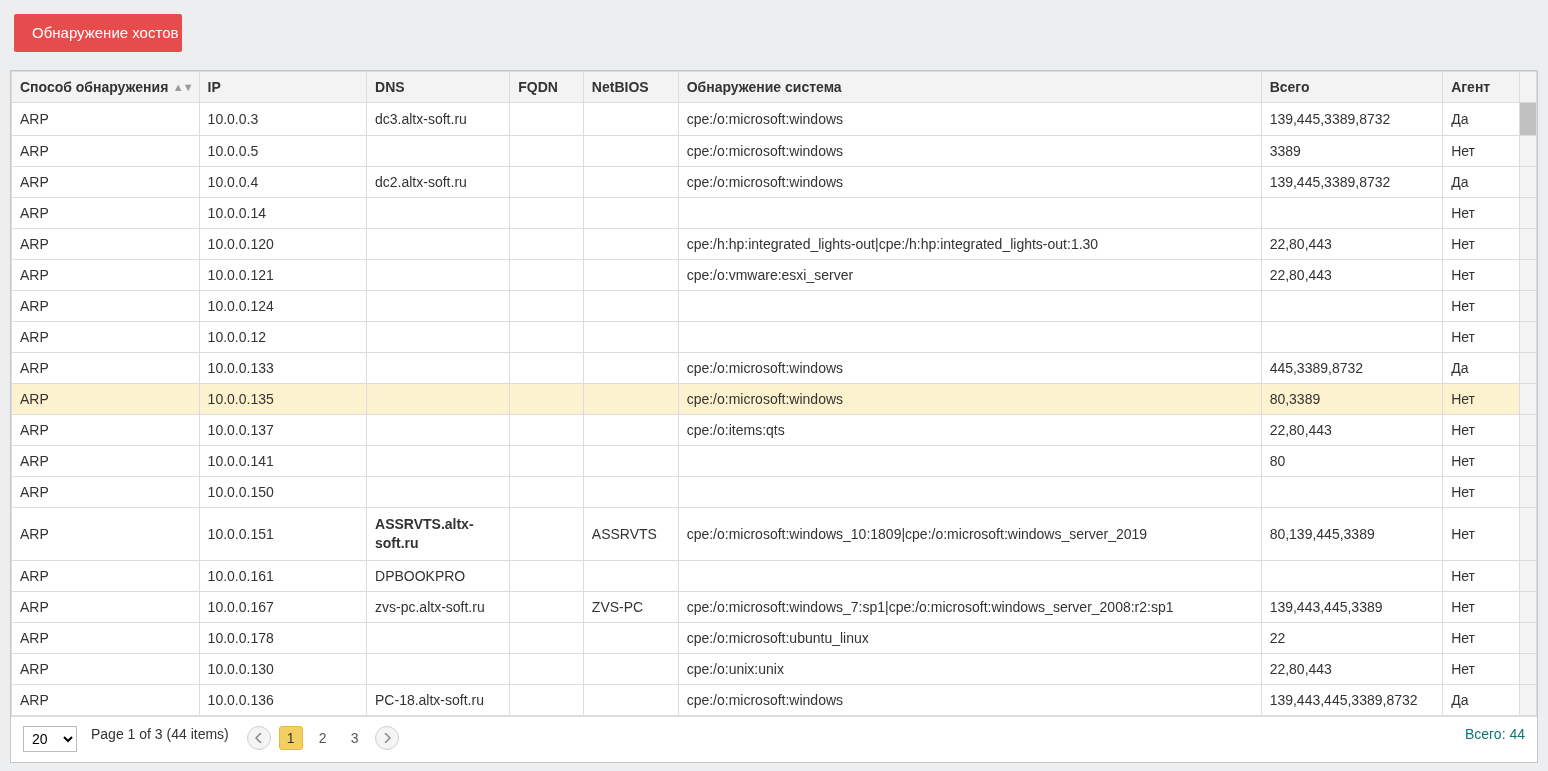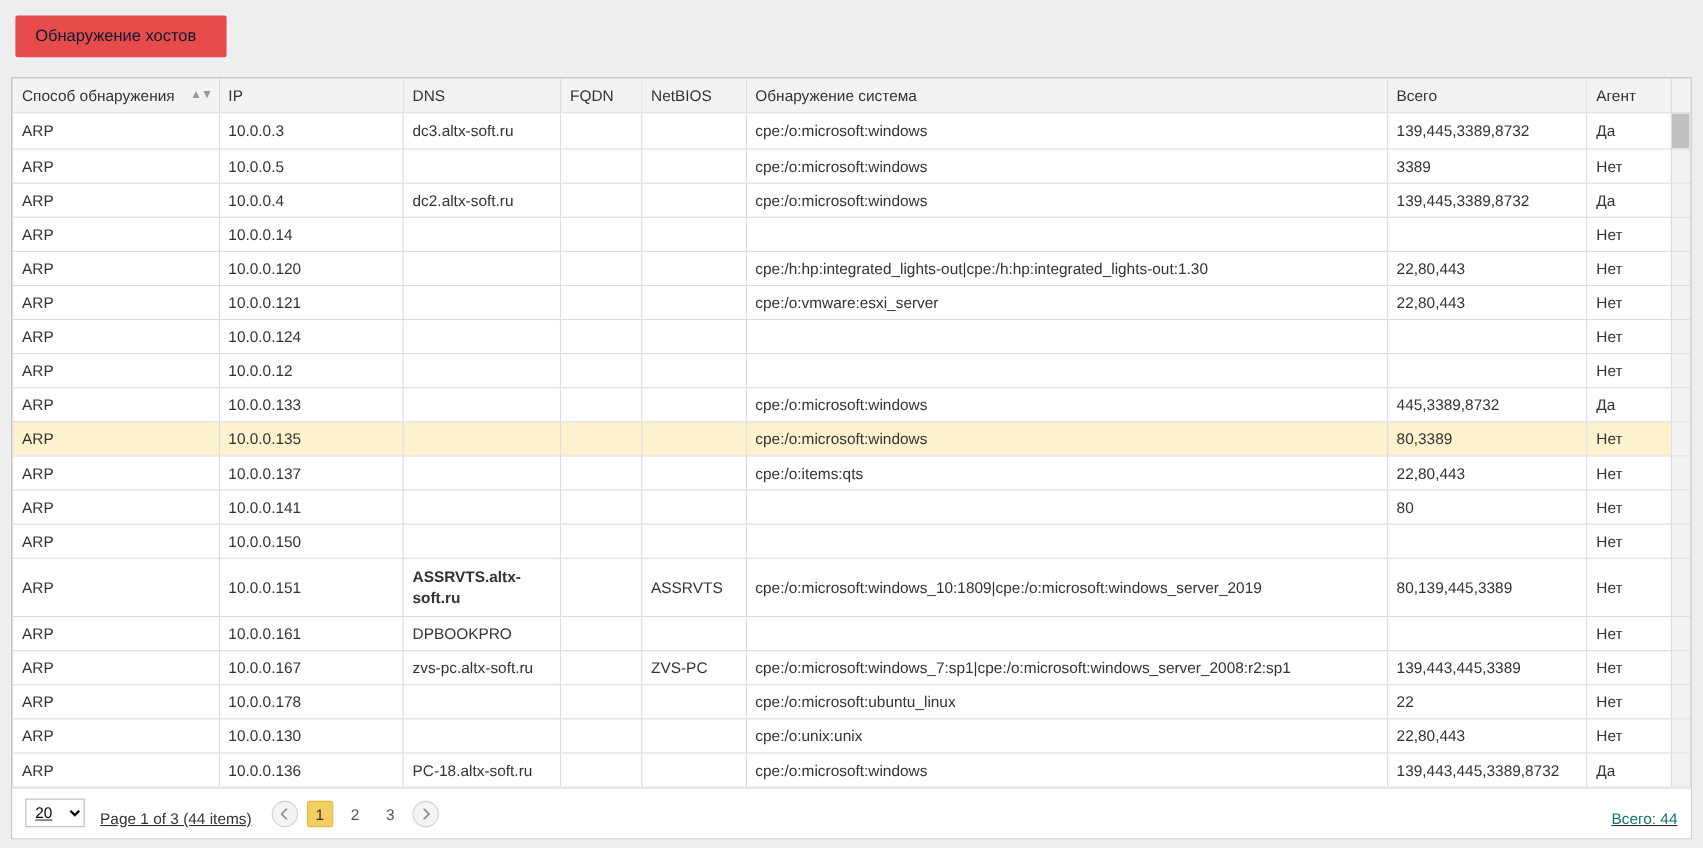--- a/index.html
+++ b/index.html
@@ -13,23 +13,23 @@
   }
   .page {
     width: 1548px;
     height: 771px;
     background: #eceeef;
     padding: 14px 10px 0 10px;
     position: relative;
   }
   .discover-btn {
     background: #e74c4c;
-    color: #0f172a;
+    color: #ffffff;
     border: none;
-    padding: 10px 28px 11px 18px;
+    padding: 10px 4px 11px 18px;
     font-size: 15px;
     cursor: pointer;
     border-radius: 2px;
     margin: 0 0 18px 4px;
   }
 
   .grid-wrap {
     background: #fff;
     border: 1px solid #c6c6c6;
     width: 100%;
@@ -47,21 +47,21 @@
     text-align: left;
     font-weight: 400;
     overflow: hidden;
     text-overflow: ellipsis;
     white-space: nowrap;
     background: #fff;
   }
   table.grid thead th {
     background: #f3f3f3;
     color: #333;
-    font-weight: 400;
+    font-weight: 700;
     position: relative;
     cursor: pointer;
     user-select: none;
   }
   .sort-icon {
     position: absolute;
     right: 6px;
     top: 50%;
     transform: translateY(-50%);
     color: #9a9a9a;
@@ -88,27 +88,26 @@
     padding: 0 !important;
   }
   .scroll-thumb {
     background: #c0c0c0;
     height: 32px;
     width: 100%;
   }
 
   .pager {
     display: flex;
-    align-items: flex-end;
+    align-items: flex-start;
     padding: 9px 12px 10px 12px;
     font-size: 14px;
     color: #333;
     border-top: 1px solid #dcdcdc;
     background: #fff;
-    text-decoration: underline;
   }
   .page-size {
     height: 26px;
     border: 1px solid #bbb;
     background: #fff;
     font-size: 14px;
     padding: 1px 4px;
     margin-right: 14px;
   }
   .pager .info { margin-right: 14px; }

